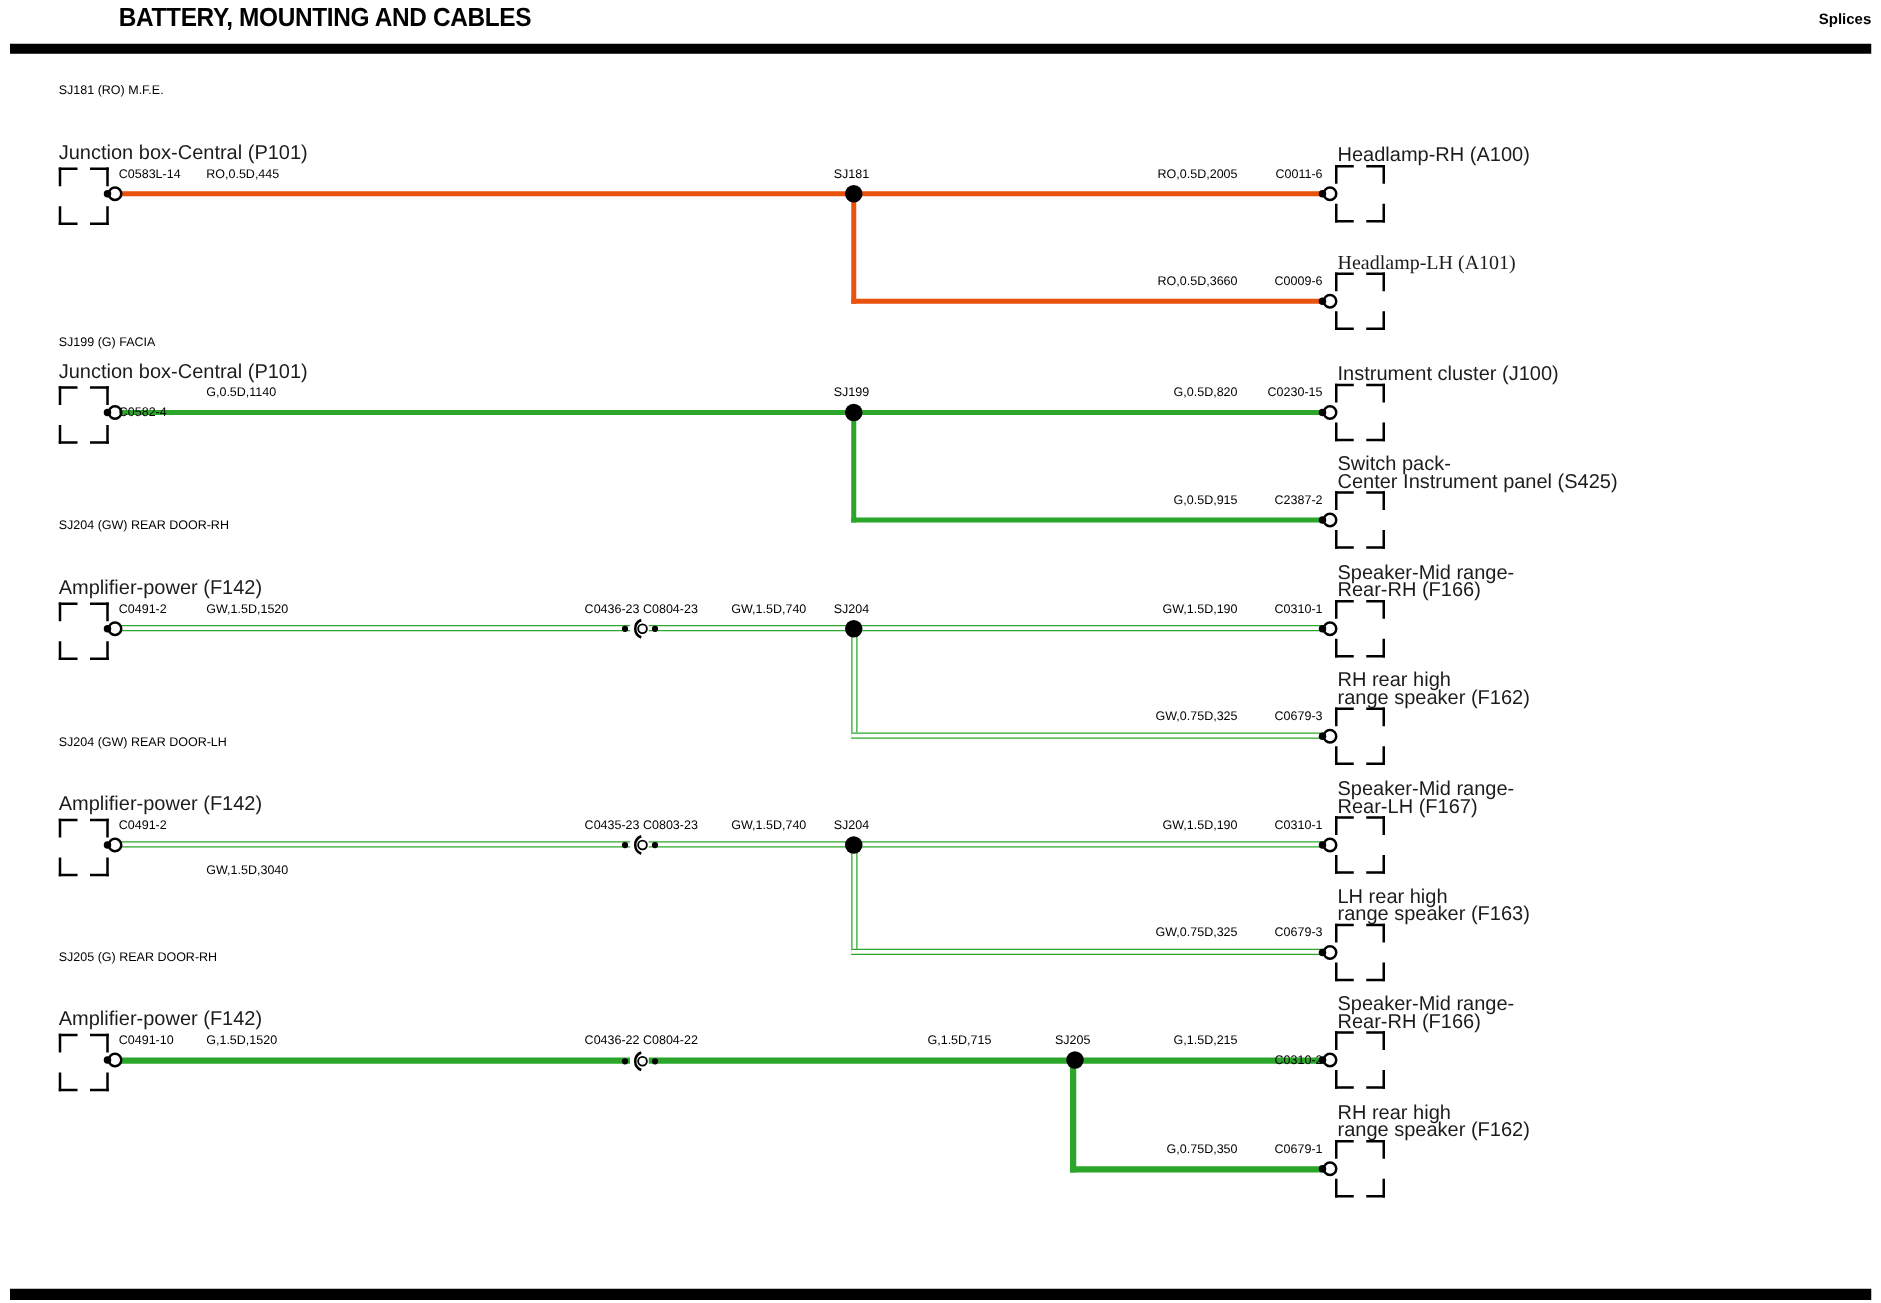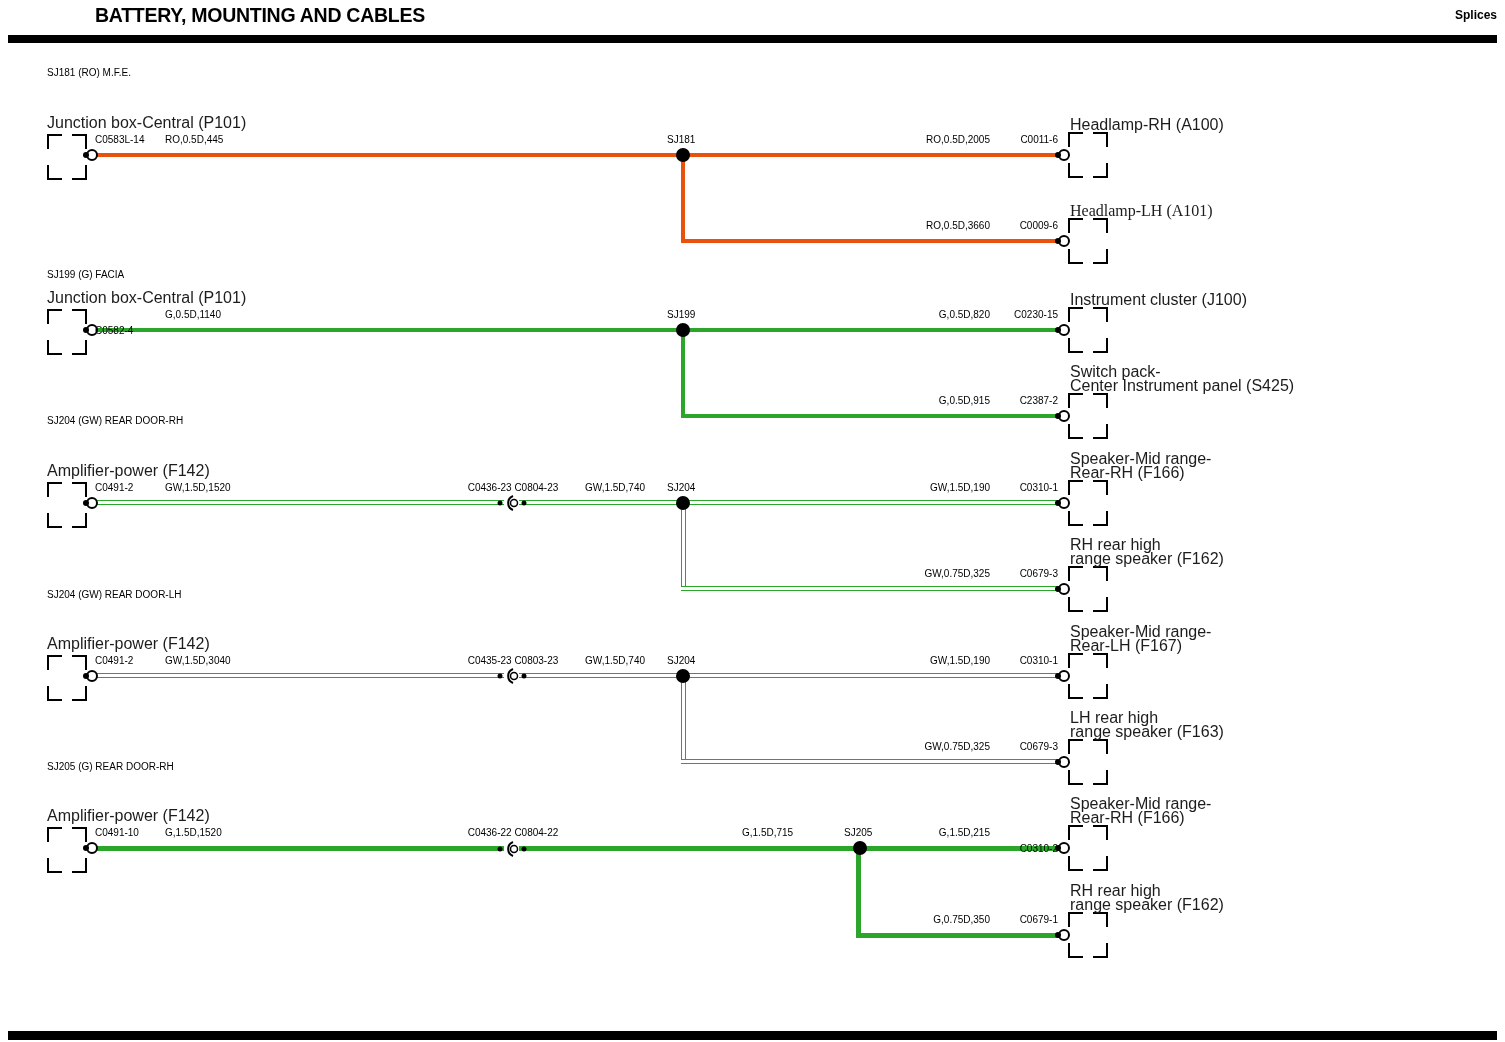--- a/index.html
+++ b/index.html
@@ -190,21 +190,21 @@
   <div class="dh" style="left:681px;top:759px;width:379px;"></div>
 
   <div class="box" style="left:47px;top:655px;">
       <i class="tl"></i>
       <i class="tr"></i>
       <i class="bl"></i>
       <i class="br"></i>
     </div>
   <span class="be" style="left:86px;top:670px;"></span>
   <div class="lbl" style="left:95px;top:654px;">C0491-2</div>
-  <div class="lbl" style="left:165px;top:654px;">GW,1.5D,3040</div>
+  <div class="lbl" style="left:165px;top:690px;">GW,1.5D,3040</div>
 
   <svg class="ic" style="left:497px;top:667px;" width="30" height="18" viewBox="0 0 30 18">
     <rect x="7" y="0" width="15" height="18" fill="#fff"></rect>
     <circle cx="3" cy="9" r="2.5" fill="#000"></circle>
     <path d="M16 2 A 7.5 7.5 0 0 0 16 16" stroke="#000" stroke-width="2" fill="none"></path>
     <circle cx="17" cy="9" r="3.5" fill="#fff" stroke="#000" stroke-width="1.5"></circle>
     <circle cx="27" cy="9" r="2.5" fill="#000"></circle>
   </svg>
   <div class="lbl ctr" style="left:513px;top:654px;">C0435-23 C0803-23</div>
   <div class="lbl" style="left:585px;top:654px;">GW,1.5D,740</div>

